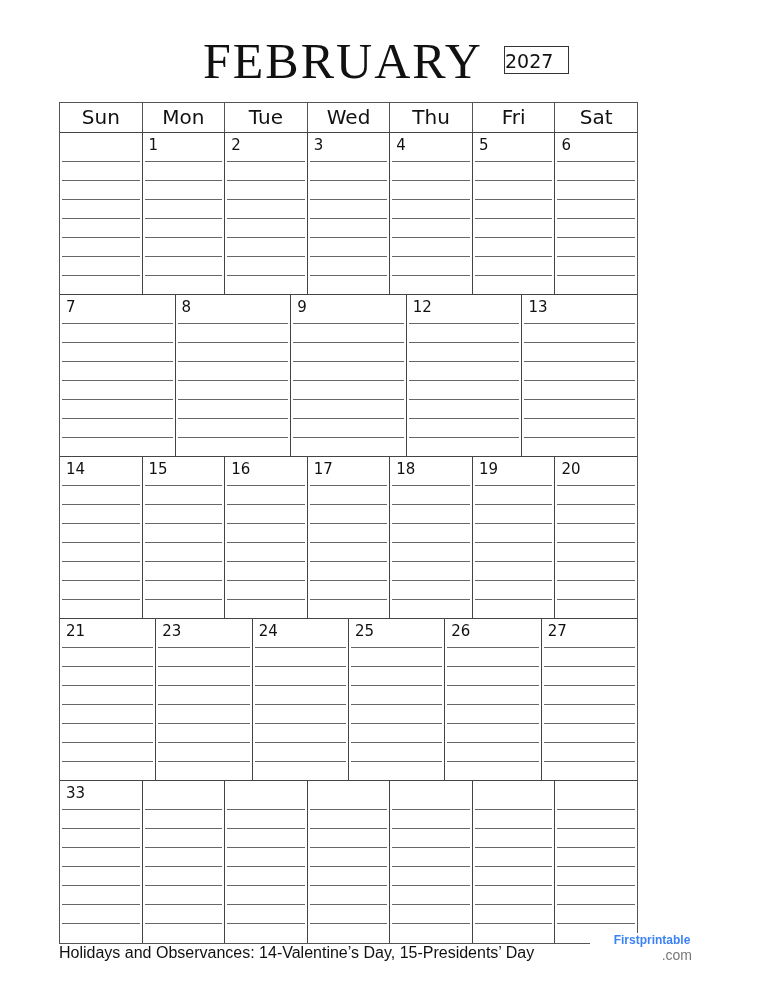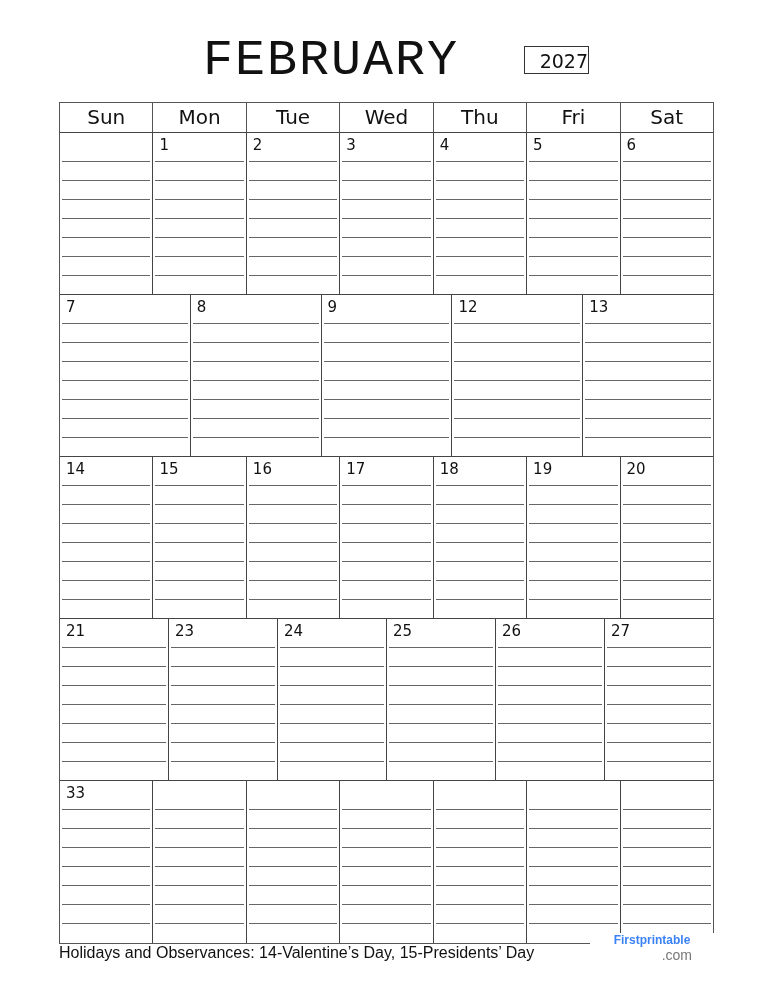--- a/index.html
+++ b/index.html
@@ -1,20 +1,20 @@
 <!DOCTYPE html>
 <html><head>
 <meta charset="utf-8">
 <style>
   html, body { margin:0; padding:0; background:#fff; }
   body { width:773px; height:1000px; position:relative; font-family:"DejaVu Sans", sans-serif; color:#111; overflow:hidden; }
   .title-wrap { position:absolute; top:32px; left:0; width:773px; height:60px; }
-  .month { position:absolute; left:203px; top:0; font-size:50px; font-weight:300; letter-spacing:2px; line-height:58px; font-family:Liberation Mono, monospace; }
-  .year { position:absolute; left:504px; top:14px; width:65px; height:28px; border:1px solid #333; font-size:19px; line-height:28px; text-align:right; box-sizing:border-box;margin-left:20px; }
-  .grid { position:absolute; left:59px; top:102px; width:655px; border:1px solid #555; box-sizing:border-box; }
+  .month { position:absolute; left:203px; top:0; font-size:50px; font-weight:300; letter-spacing:2px; line-height:58px; font-family:Liberation Serif, serif; }
+  .year { position:absolute; left:504px; top:14px; width:65px; height:28px; border:1px solid #333; font-size:19px; line-height:28px; text-align:left; box-sizing:border-box; }
+  .grid { position:absolute; left:59px; top:102px; width:579px; border:1px solid #555; box-sizing:border-box; }
   .hdr { display:flex; height:29px; border-bottom:1px solid #444; }
   .hdr div { flex:1; text-align:center; font-size:20px; line-height:29px; border-left:1px solid #555; }
   .hdr div:first-child { border-left:none; }
   .week { display:flex; height:161px; border-bottom:1px solid #444; }
   .week:last-child { border-bottom:none; height:162px; }
   .cell { flex:1; border-left:1px solid #444; position:relative; }
   .cell:first-child { border-left:none; }
   .num { position:absolute; left:6px; top:3px; font-size:15px; }
   .lines { position:absolute; left:2px; right:2px; top:28px; }
   .lines span { display:block; height:19px; border-top:1px solid #666; box-sizing:border-box; }

